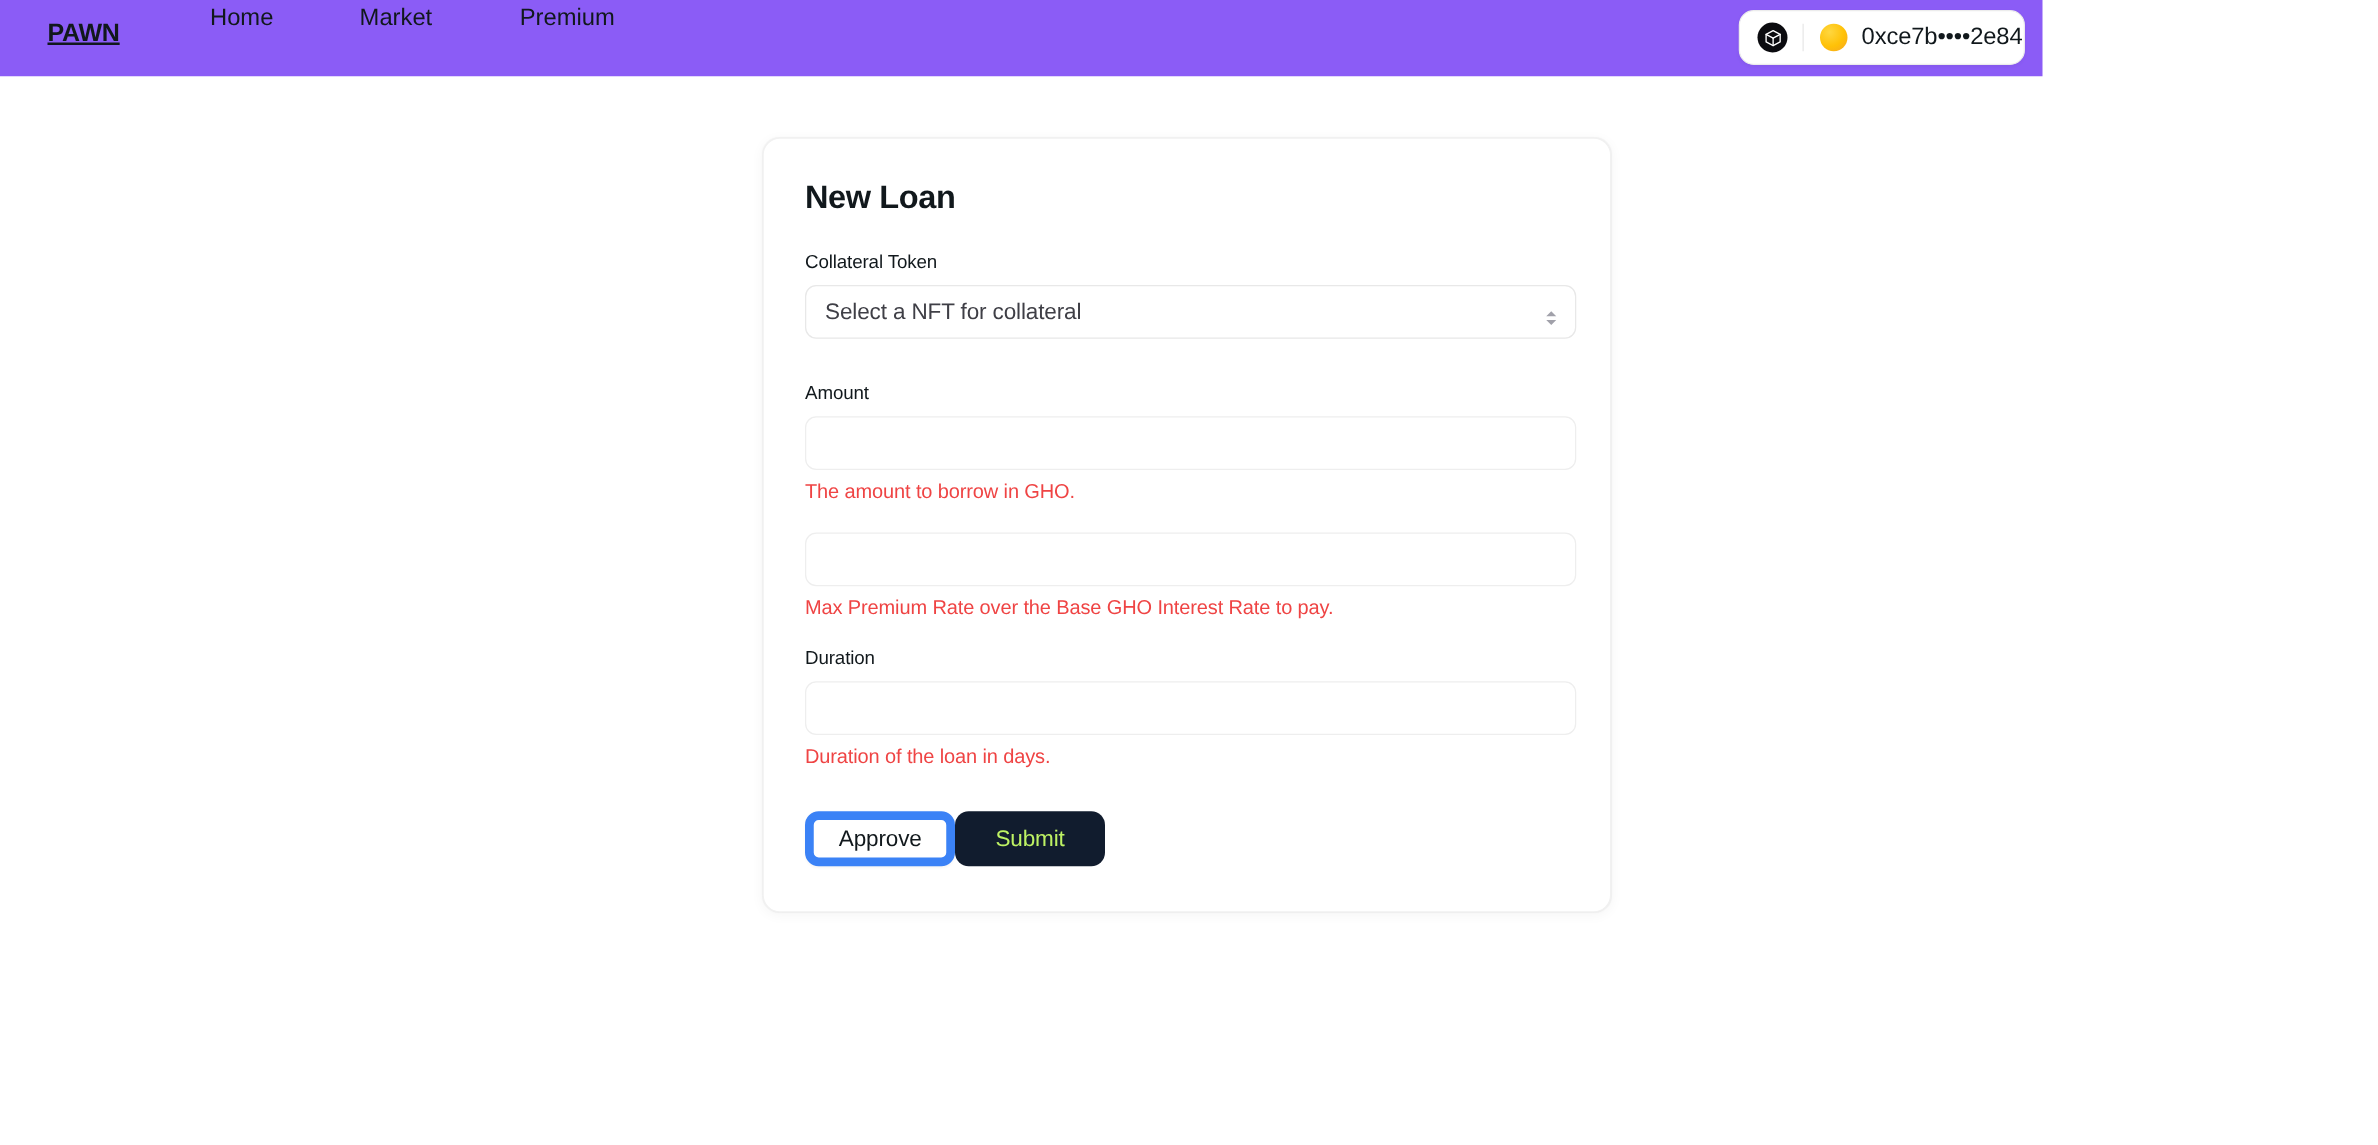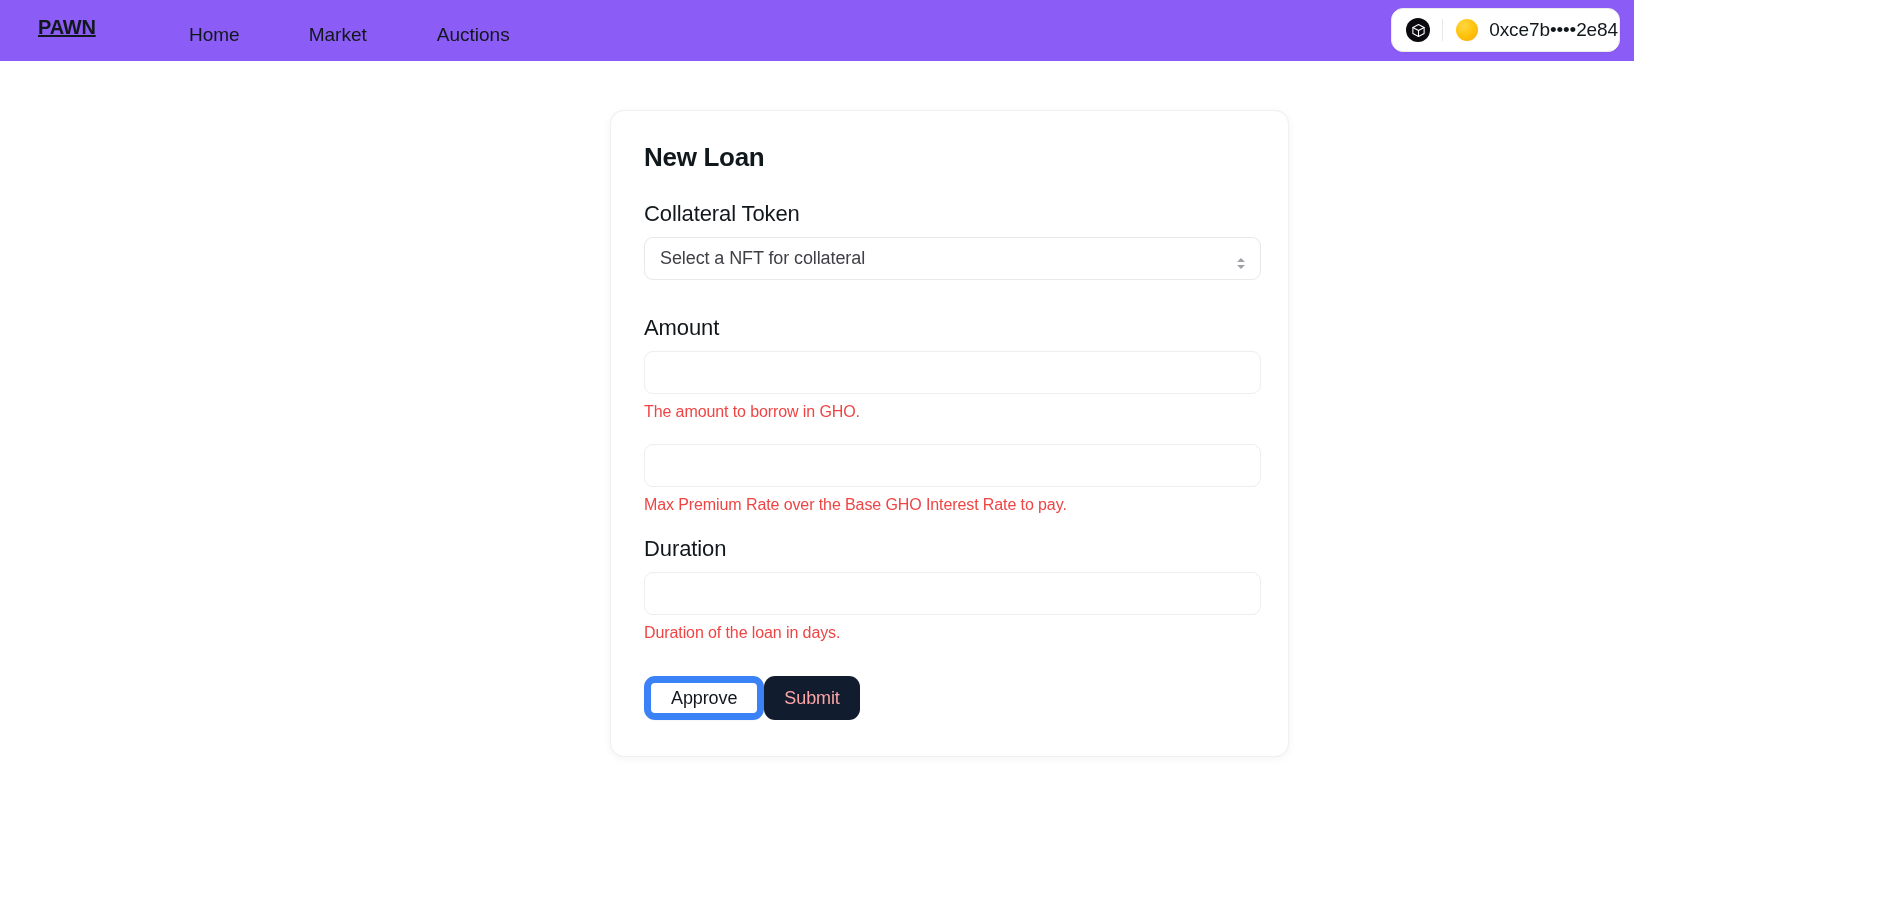--- a/index.html
+++ b/index.html
@@ -28,25 +28,24 @@
     left: 38px;
     top: 16px;
     font-size: 20px;
     font-weight: bold;
     color: #11181C;
     letter-spacing: -0.2px;
   }
   .nav-links {
     position: absolute;
     left: 168px;
-    top: 24px;
+    top: 4px;
     display: flex;
     align-items: center;
     gap: 0;
-    margin-left: 21px;
   }
   .nav-link {
     font-size: 19px;
     color: #11181C;
     text-decoration: none;
     padding: 0;
     white-space: nowrap;
   }
   .nav-link.home { margin-right: 69px; }
   .nav-link.market { margin-right: 70px; }
@@ -114,21 +113,21 @@
   .card-title {
     font-size: 26px;
     font-weight: bold;
     color: #11181C;
     margin: 0 0 28px 0;
     letter-spacing: -0.3px;
   }
 
   .field { margin-bottom: 0; }
   .field-label {
-    font-size: 22px;
+    font-size: 15px;
     color: #11181C;
     display: block;
     margin-bottom: 10px;
     letter-spacing: -0.1px;
   }
   .field-help {
     font-size: 16px;
     color: #ef4444;
     margin-top: 9px;
     letter-spacing: -0.1px;
@@ -215,38 +214,38 @@
     background: #ffffff;
     color: #11181C;
     border: 7px solid #3b82f6;
     padding: 0 20px;
     box-shadow: 0 1px 2px rgba(0,0,0,0.04);
     position: relative;
     z-index: 1;
   }
   .btn-submit {
     background: #111c2e;
-    color: #fca5a5;
+    color: #bef264;
     border: none;
-    padding: 0 20px;
+    padding: 0 32px;
     position: relative;
     z-index: 2;
   }
 </style>
 </head>
 <body>
 
 <nav class="navbar">
 
   <a class="brand" href="#">PAWN</a>
 
   <div class="nav-links">
     <a class="nav-link home" href="#">Home</a>
     <a class="nav-link market" href="#">Market</a>
-    <a class="nav-link auctions" href="#">Auctions</a>
+    <a class="nav-link auctions" href="#">Premium</a>
   </div>
 
   <div class="wallet-pill">
     <span class="chain-icon">
       <svg width="15" height="15" viewBox="0 0 24 24" fill="none" stroke="#ffffff" stroke-width="1.7" stroke-linecap="round" stroke-linejoin="round">
         <path d="M12 2.5 21 7.2v9.6L12 21.5 3 16.8V7.2z"></path>
         <path d="M3 7.2 12 12l9-4.8"></path>
         <path d="M12 12v9.5"></path>
       </svg>
     </span>

